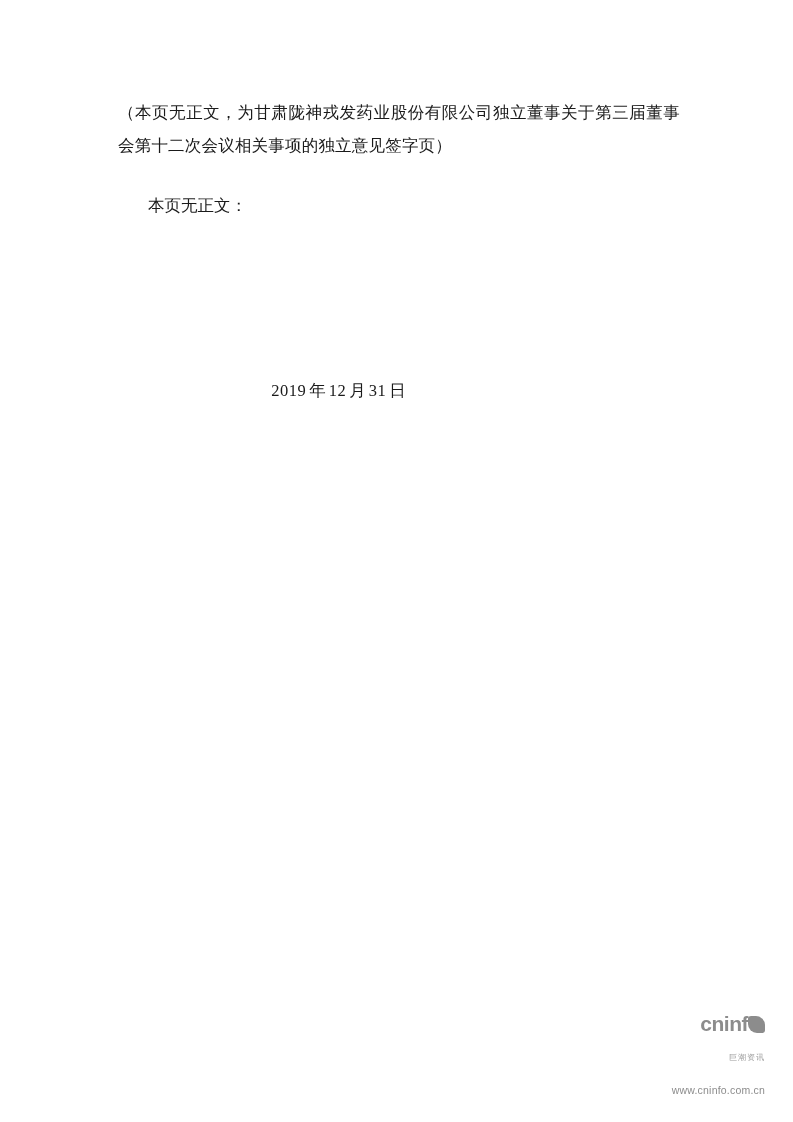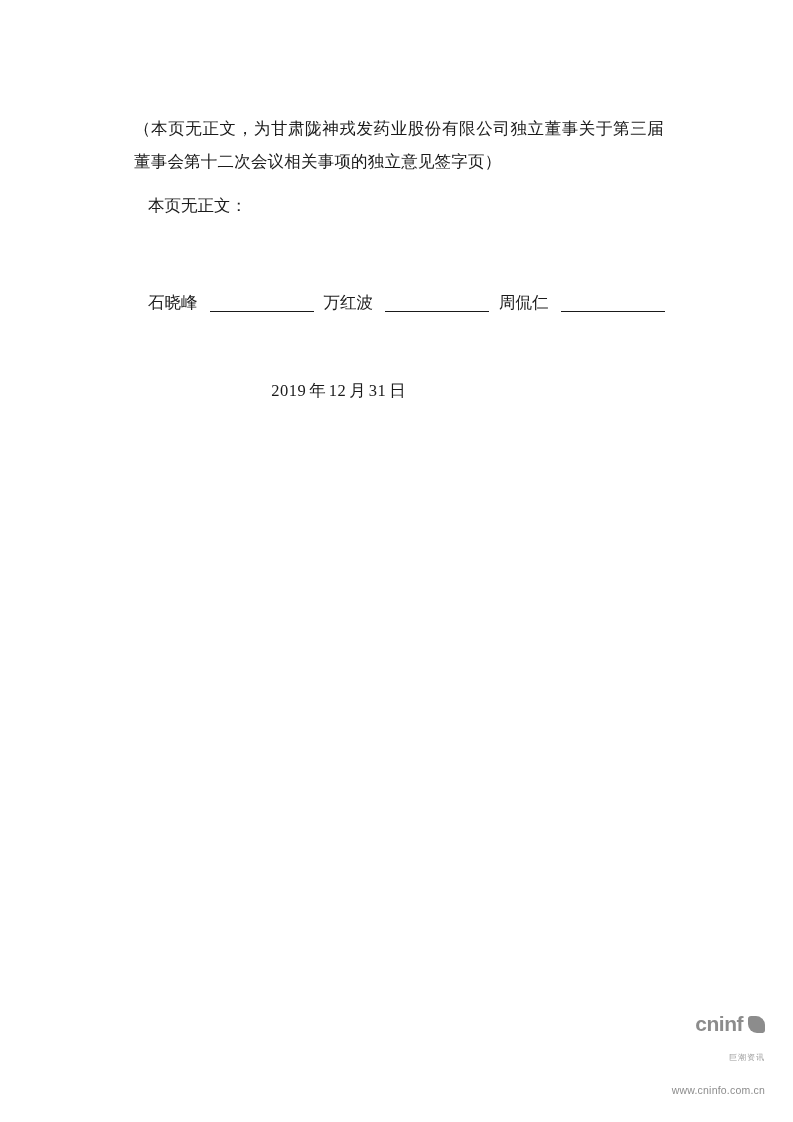--- a/index.html
+++ b/index.html
@@ -28,21 +28,21 @@
     left: 118px;
     top: 96px;
     width: 562px;
   }
   .para {
     font-size: 16.5px;
     line-height: 33px;
     letter-spacing: 0.2px;
     text-align: justify;
     text-justify: inter-ideograph;
-    margin: 16px;
+    margin: 0;
   }
   .signers-label {
     position: absolute;
     left: 148px;
     top: 192px;
     font-size: 16.5px;
     line-height: 28px;
   }
   .sign-row {
     position: absolute;
@@ -84,21 +84,20 @@
     right: 28px;
     bottom: 26px;
     text-align: right;
     color: #9a9a9a;
     user-select: none;
   }
   .wm-top {
     display: flex;
     align-items: center;
     justify-content: flex-end;
-    gap: 5px;
   }
   .wm-logo {
     font-family: "Liberation Sans", sans-serif;
     font-size: 21px;
     font-weight: bold;
     color: #8c8c8c;
     letter-spacing: -0.5px;
   }
   .wm-mark {
     width: 17px;
@@ -126,28 +125,20 @@
 <body>
 
 <div class="page">
 
   <div class="body-block">
     <p class="para">（本页无正文，为甘肃陇神戎发药业股份有限公司独立董事关于第三届董事会第十二次会议相关事项的独立意见签字页）</p>
   </div>
 
   <div class="signers-label">本页无正文：</div>
 
-  <div class="sign-row">
-    <span class="signer-name">石晓峰</span>
-    <span class="sign-line"></span>
-    <span class="signer-name">万红波</span>
-    <span class="sign-line"></span>
-    <span class="signer-name">周侃仁</span>
-    <span class="sign-line"></span>
-  </div>
 
   <div class="date-line">
     <span class="num">2019</span><span class="cn">年</span><span class="num">12</span><span class="cn">月</span><span class="num">31</span><span class="cn">日</span>
   </div>
 
   <div class="watermark">
     <div class="wm-top">
       <span class="wm-logo">cninf</span>
       <span class="wm-mark"></span>
     </div>

